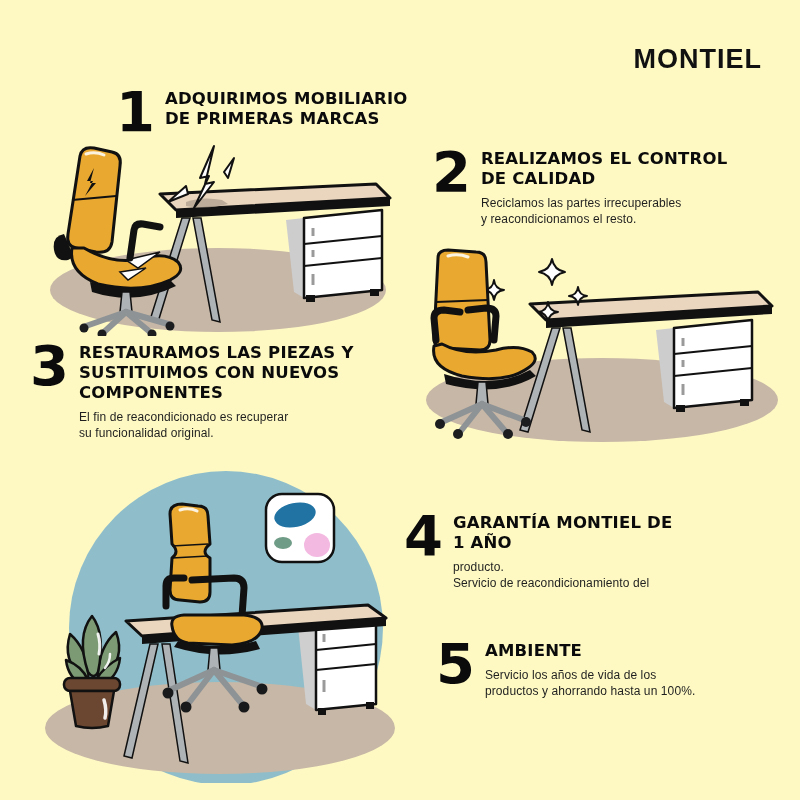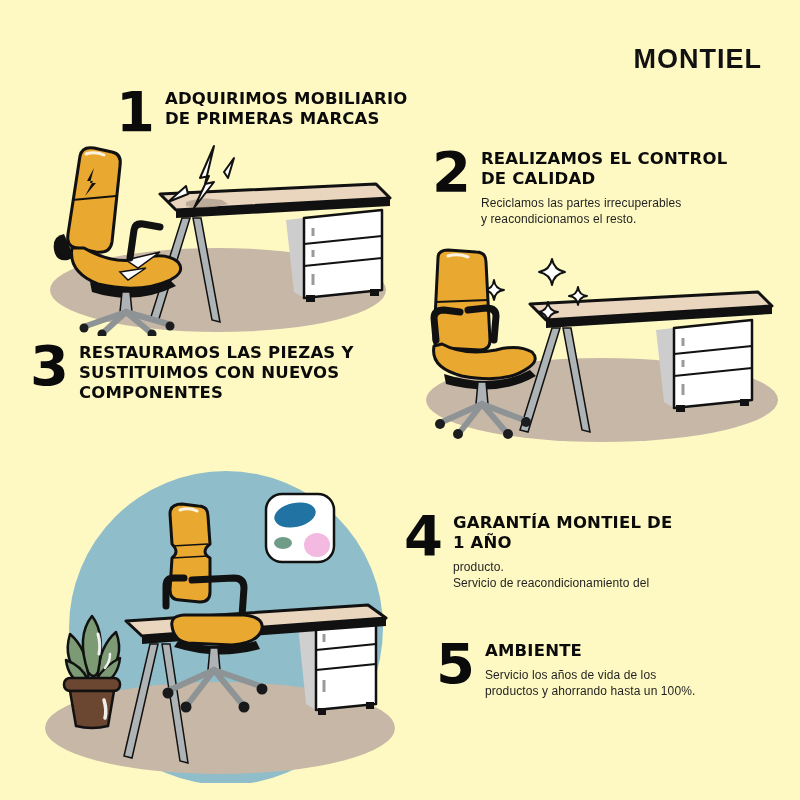--- a/index.html
+++ b/index.html
@@ -73,20 +73,24 @@
   </div>
 
   <div class="step" style="left:30px;top:340px;">
     <div class="step-number">3</div>
     <div class="step-body">
       <div class="step-title">
         <div>RESTAURAMOS LAS PIEZAS Y</div>
         <div>SUSTITUIMOS CON NUEVOS</div>
         <div>COMPONENTES</div>
       </div>
+      <div class="step-desc">
+        <div>El fin de reacondicionado es recuperar</div>
+        <div>su funcionalidad original.</div>
+      </div>
     </div>
   </div>
 
   <div class="step" style="left:404px;top:510px;">
     <div class="step-number">4</div>
     <div class="step-body">
       <div class="step-title">
         <div>GARANTÍA MONTIEL DE</div>
         <div>1 AÑO</div>
       </div>

